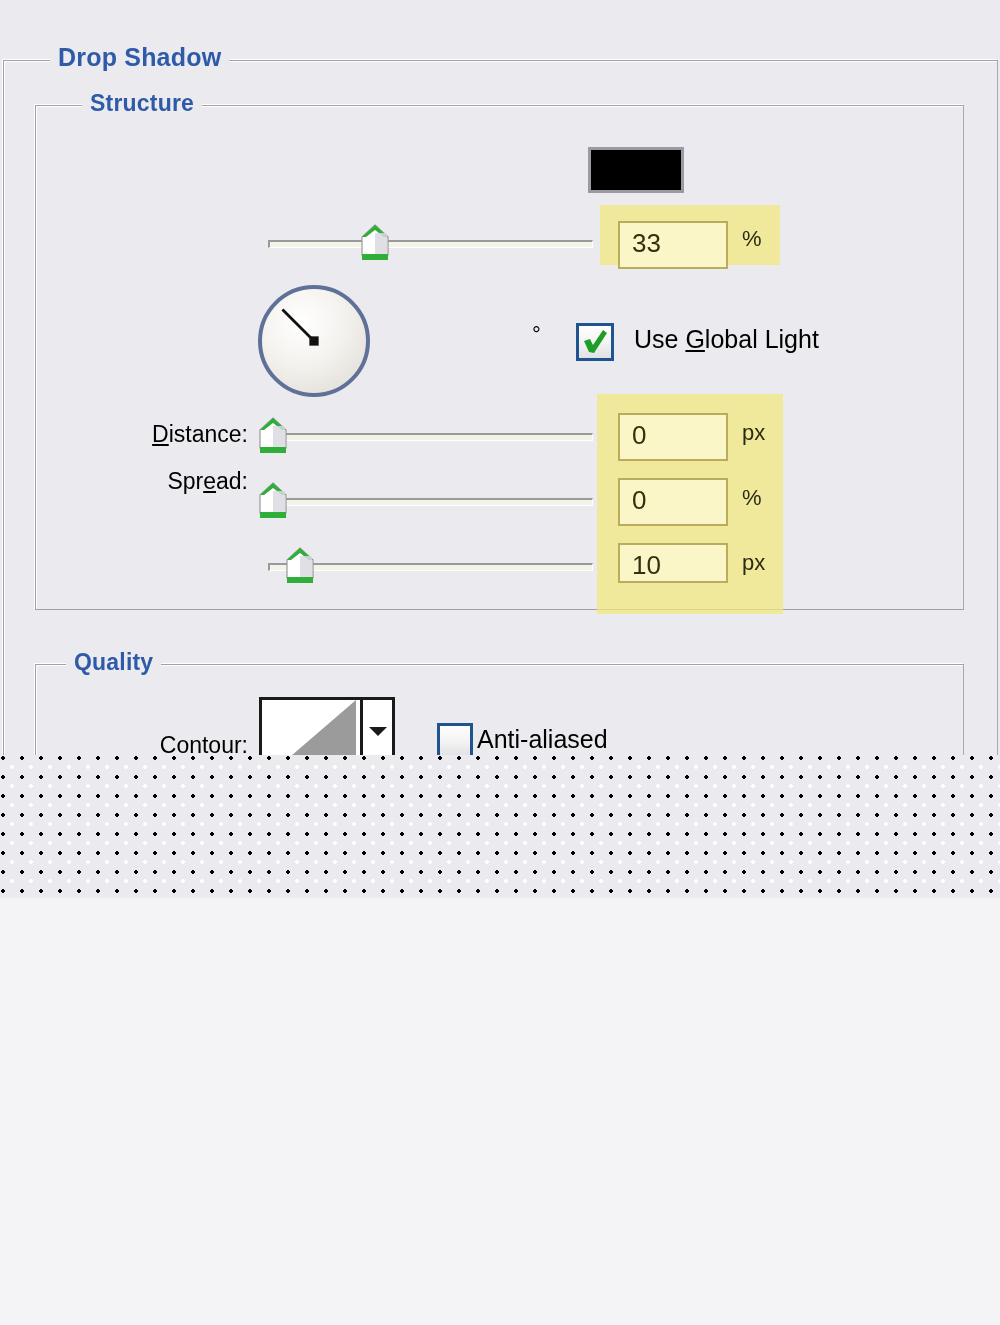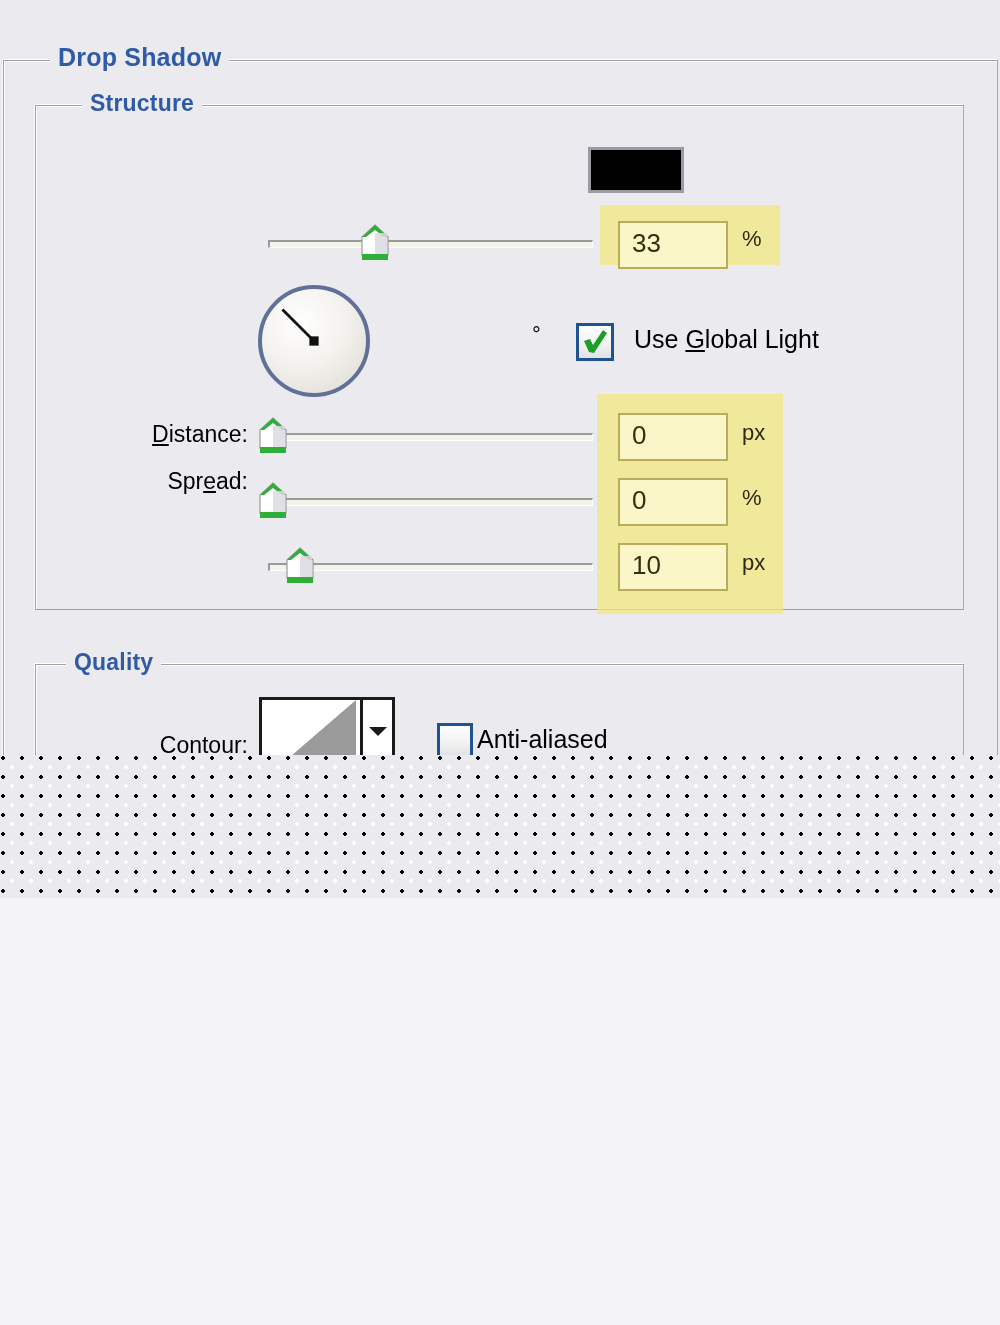--- a/index.html
+++ b/index.html
@@ -333,21 +333,21 @@
     <div class="slider-track"></div>
     <div class="slider-thumb" style="left:17px;">
       <svg viewBox="0 0 30 40" width="30" height="40">
         <polygon points="15,2 28,14 28,32 2,32 2,14" fill="#ffffff" stroke="#9a9a9a" stroke-width="1.2"></polygon>
         <polygon points="15,2 28,14 24,14 15,7 6,14 2,14" fill="#2fae3a"></polygon>
         <rect x="2" y="31" width="26" height="6" fill="#2fae3a"></rect>
         <rect x="15" y="10" width="12" height="21" fill="#d9d9e0" opacity="0.85"></rect>
       </svg>
     </div>
   </div>
-  <div class="text-input" style="left:618px; top:543px; width:110px; height:48px; background:#fbf6c8; border-color:#b9ac5a; color:#33300f;">10</div>
+  <div class="text-input" style="left:618px; top:543px; width:110px; height:40px; background:#fbf6c8; border-color:#b9ac5a; color:#33300f;">10</div>
   <div class="unit-label" style="left:742px; top:550px;">px</div>
 
   <div class="groupbox" id="group-quality"></div>
   <div class="group-title" id="title-quality">Quality</div>
 
   <div class="field-label" style="left:20px; top:732px; width:228px;">Contour:</div>
 
   <div id="contour-preview-button">
     <svg id="contour-thumb-triangle" viewBox="0 0 94 62">
       <rect x="0" y="0" width="94" height="62" fill="#ffffff"></rect>

